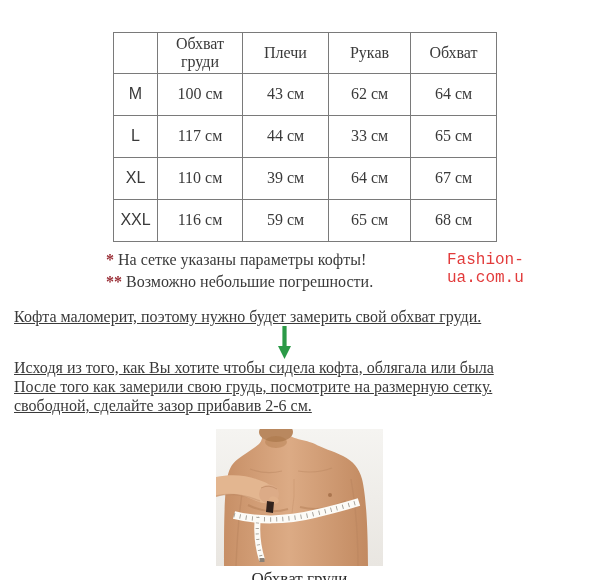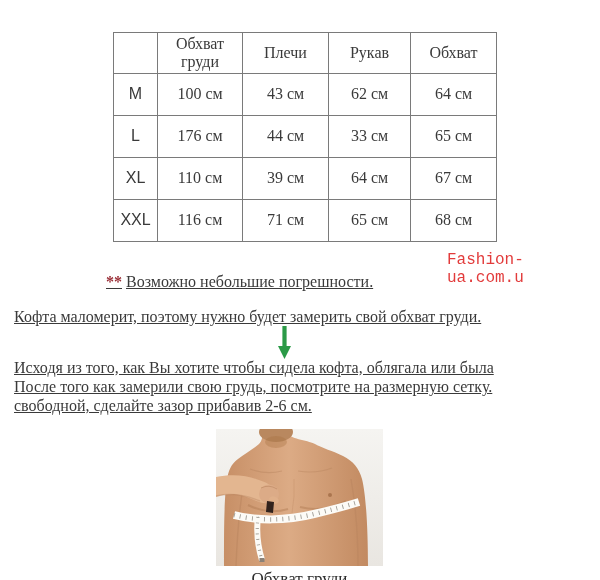--- a/index.html
+++ b/index.html
@@ -17,21 +17,21 @@
         vertical-align:middle;font-weight:normal;font-size:16px;color:var(--text);
         padding:2px 4px;line-height:1.12;}
   .size-table thead tr{height:40px;}
   .size-table tbody tr{height:42px;}
   .c-size{width:44px;} .c-chest{width:85px;} .c-shoulders{width:86px;}
   .c-sleeve{width:82px;} .c-length{width:86px;}
   .size-cell{font-family:"Liberation Sans","DejaVu Sans",sans-serif;font-size:15px;color:#444;}
 
   
   .note1{position:absolute;left:106px;top:239px;font-size:16px;}
-  .note2{position:absolute;left:106px;top:261px;font-size:16px;text-decoration:underline;}
+  .note2{position:absolute;left:106px;top:261px;font-size:16px;}
   .marker{color:var(--note-marker-red);font-weight:bold;margin-right:4px;}
   .brand{position:absolute;left:447px;top:239px;font-size:16px;color:var(--brand-red);
         text-decoration:none;cursor:pointer;font-family:Liberation Mono, monospace;}
 
   
   .para{position:absolute;left:14px;font-size:16px;line-height:19px;text-decoration:underline;}
   .intro{top:295px;}
   .instructions{top:346px;}
 
   .down-arrow{position:absolute;left:277px;top:314px;width:15px;height:33px;}
@@ -66,42 +66,43 @@
     <tbody>
       <tr>
         <td class="size-cell">M</td>
         <td>100 см</td>
         <td>43 см</td>
         <td>62 см</td>
         <td>64 см</td>
       </tr>
       <tr>
         <td class="size-cell">L</td>
-        <td>176 см</td>
+        <td>117 см</td>
         <td>44 см</td>
         <td>33 см</td>
         <td>65 см</td>
       </tr>
       <tr>
         <td class="size-cell">XL</td>
         <td>110 см</td>
         <td>39 см</td>
         <td>64 см</td>
         <td>67 см</td>
       </tr>
       <tr>
         <td class="size-cell">XXL</td>
         <td>116 см</td>
-        <td>71 см</td>
+        <td>59 см</td>
         <td>65 см</td>
         <td>68 см</td>
       </tr>
     </tbody>
   </table>
 
+  <div class="note1"><span class="marker">*</span><span>На сетке указаны параметры кофты!</span></div>
 
   <a class="brand">Fashion-ua.com.ua</a>
 
   <div class="note2"><span class="marker">**</span><span>Возможно небольшие погрешности.</span></div>
 
   <div class="para intro">
     <div>Кофта маломерит, поэтому нужно будет замерить свой обхват груди.</div>
   </div>
 
   <svg class="down-arrow" viewBox="0 0 15 33">

